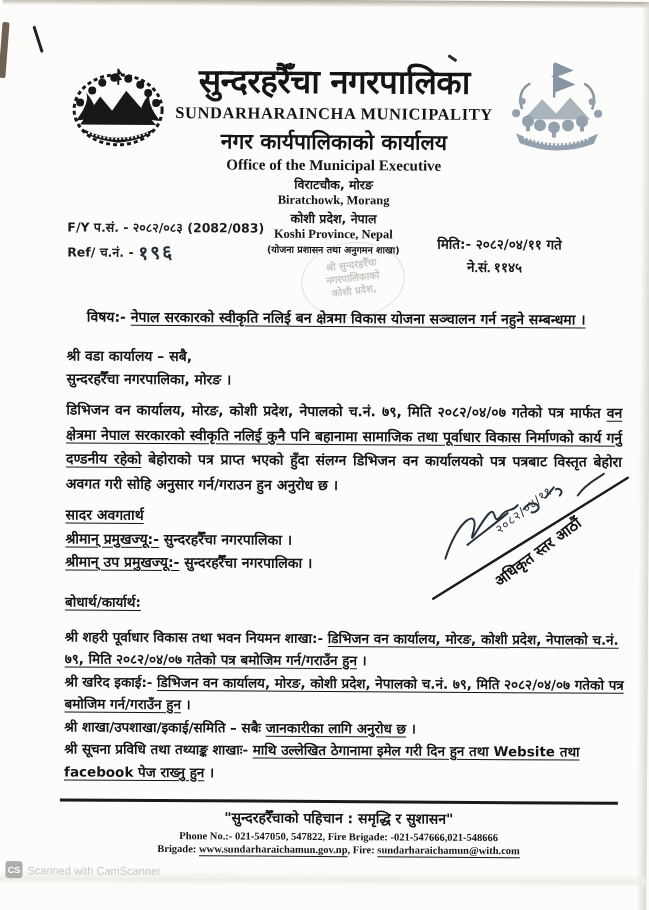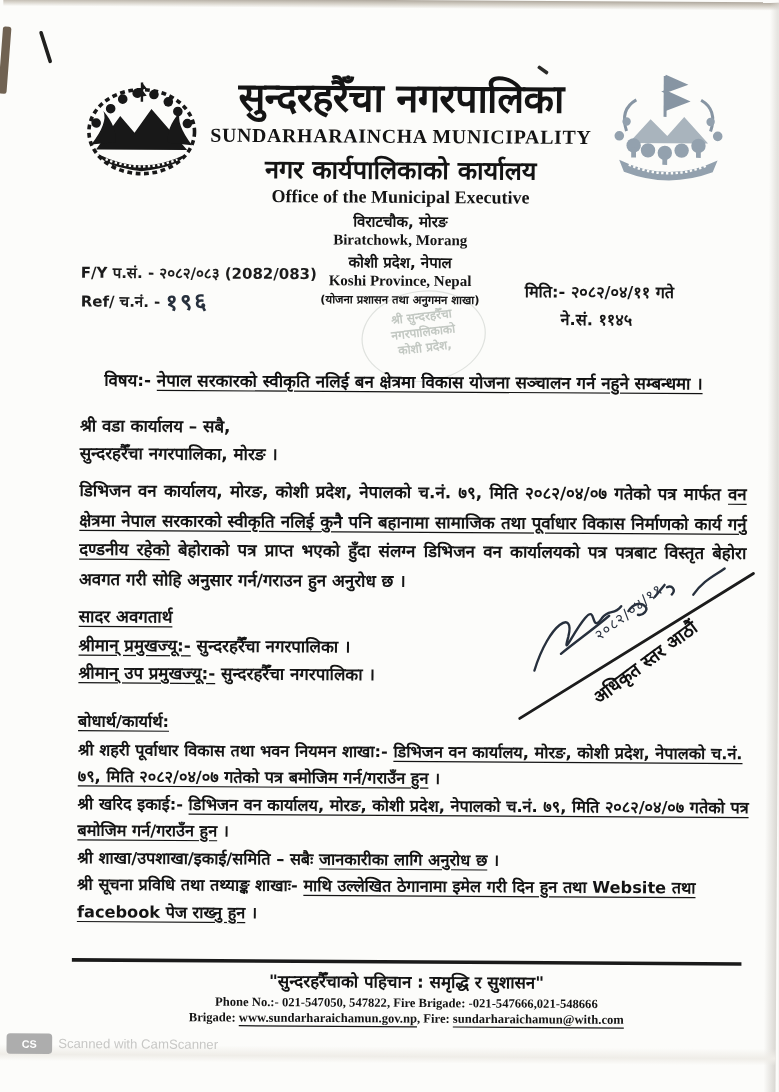--- a/index.html
+++ b/index.html
@@ -43,21 +43,21 @@
   .o-np { font-size:21px; font-weight:700; margin-top:3px; }
   .o-en { font-family:"Liberation Serif", serif; font-size:15px; font-weight:700; margin-top:2px; }
   .s-np { font-size:12.5px; font-weight:700; margin-top:2px; }
   .s-en { font-family:"Liberation Serif", serif; font-size:12.5px; font-weight:700; }
   .branch { font-size:9.5px; font-weight:700; margin-top:1px; }
 
   .meta-left { position:absolute; left:66px; top:218px; font-size:12.5px; font-weight:600; color:#1c1c1c; line-height:22px; }
   .ref-hand { font-family:"DejaVu Sans", sans-serif; font-size:19px; color:#27303d;
     display:inline-block; transform:rotate(-3deg) translateY(2px); font-weight:600; letter-spacing:2px; }
   .meta-right { position:absolute; left:436px; top:232px; font-size:13.5px; font-weight:700; color:#161616; line-height:23px; }
-  .meta-right .l2 { padding-left:30px; }
+  .meta-right .l2 { padding-left:30px;font-family:Liberation Serif, serif; }
 
   .stamp { position:absolute; left:288px; top:240px; width:128px; height:80px;
     opacity:.45; transform:rotate(-7deg); color:#7e8a80; text-align:center;
     font-size:10px; font-weight:700; line-height:13px; }
   .stamp .ring { position:absolute; inset:2px 12px; border:1px solid rgba(126,138,128,.5); border-radius:50%; }
   .stamp .in { position:relative; top:18px; }
 
   .subject { position:absolute; left:86px; top:308px; width:506px; font-size:14px; font-weight:700; color:#121212; }
   .subject .u { text-decoration:underline; text-underline-offset:3px; }
 
@@ -71,31 +71,31 @@
   .sig-rot-text { position:absolute; left:58px; top:92px; font-size:15px; font-weight:700; color:#101010;
     transform:rotate(-37deg); white-space:nowrap; }
   .sig-date { position:absolute; left:62px; top:52px; font-size:12px; color:#2a3240;
     transform:rotate(-38deg); white-space:nowrap; letter-spacing:1px; }
 
   .regards { position:absolute; left:66px; top:505px; font-size:14px; font-weight:600; color:#151515; line-height:23.5px; }
   .regards .head { font-weight:700; text-decoration:underline; text-underline-offset:3px; }
 
   .cc { position:absolute; left:66px; top:592px; width:560px; font-size:13.5px; font-weight:600;
     color:#141414; line-height:22.5px; text-align:left; }
-  .cc .head { font-weight:700; text-decoration:underline; text-underline-offset:3px; display:inline-block; margin-bottom:1px; }
+  .cc .head { font-weight:700; text-decoration:underline; text-underline-offset:3px; display:inline-block; margin-bottom:12px; }
   .cc p { margin:0; }
 
   .footer { position:absolute; left:62px; top:800px; width:558px; text-align:center; color:#141414; }
   .footer .rule { height:2.5px; background:#1a1a1a; margin-bottom:5px; }
   .footer .motto { font-size:14px; font-weight:700; }
   .footer .phone { font-family:"Liberation Serif", serif; font-size:10.5px; font-weight:700; margin-top:4px; }
   .footer .web { font-family:"Liberation Serif", serif; font-size:10.5px; font-weight:700; margin-top:2px; }
 
   .watermark { position:absolute; left:8px; top:863px; display:flex; align-items:center; gap:5px; }
-  .cs-badge { width:38px; height:17px; background:#adadad; color:#ffffff; border-radius:3px;
+  .cs-badge { width:17px; height:17px; background:#adadad; color:#ffffff; border-radius:3px;
     font-size:9px; font-weight:700; display:flex; align-items:center; justify-content:center;
     font-family:"Liberation Sans", sans-serif; }
   .wm-text { font-size:11px; color:#c7c7c5; font-family:"Liberation Sans", sans-serif;text-align:right; }
 </style>
 </head>
 <body>
 
 <div class="scan-page">
   <div class="page-inner">
 

